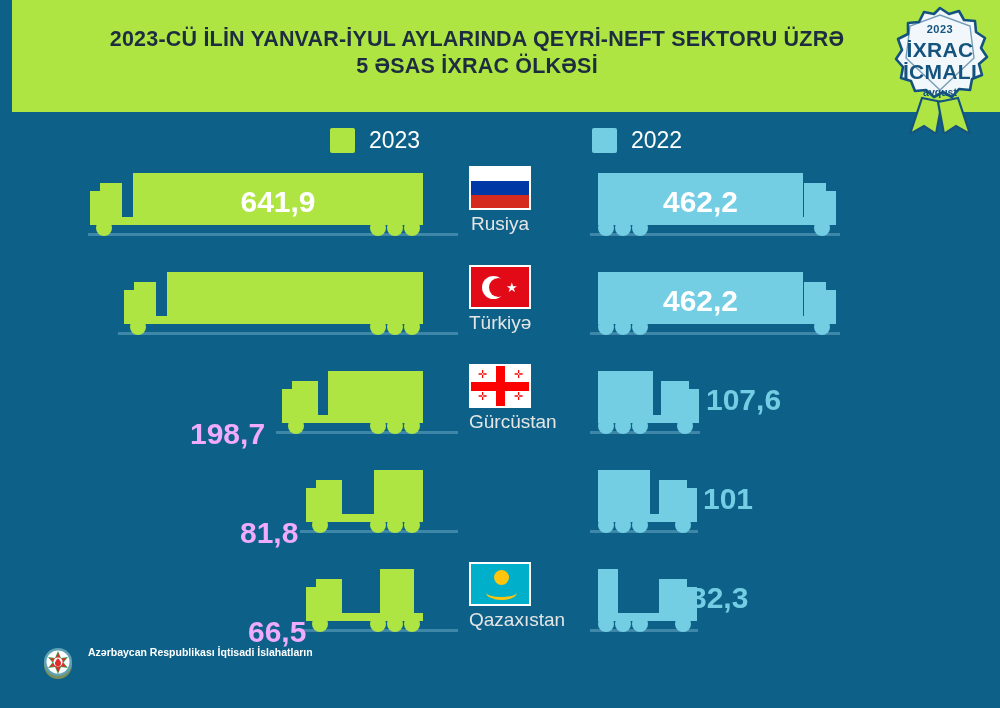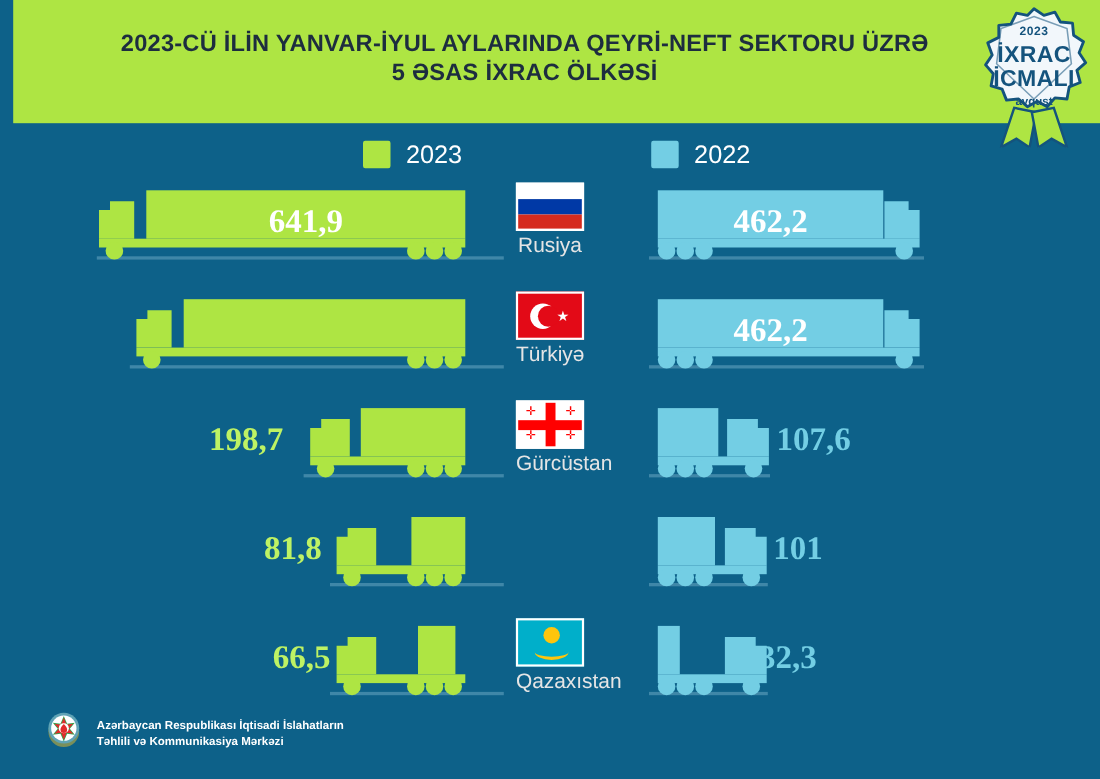--- a/index.html
+++ b/index.html
@@ -39,31 +39,31 @@
   #badge-l2{font-size:21px;font-weight:bold;margin-top:1px;letter-spacing:.3px;}
   #badge-month{font-size:10.5px;font-weight:bold;margin-top:5px;}
   
   #legend{position:absolute;left:0;top:125px;width:1000px;height:34px;}
   .legend-item{position:absolute;display:flex;align-items:center;}
   .legend-sw{width:25px;height:25px;border-radius:2px;}
   .legend-lbl{color:#ffffff;font-size:23px;margin-left:14px;}
   
   .row{position:absolute;left:0;width:1000px;}
   .ground{position:absolute;height:3px;background:#3f87a8;}
-  .val{position:absolute;font-weight:bold;font-size:30px;white-space:nowrap;font-family:Liberation Serif, serif;}
+  .val{position:absolute;font-weight:bold;font-size:30px;white-space:nowrap;}
   .val-in{color:#ffffff;}
-  .val-out-g{color:#bef264;}
+  .val-out-g{color:#f0abfc;margin-top:34px;}
   .val-out-b{color:#73CEE4;}
   .flagbox{position:absolute;text-align:center;}
   .flag{width:62px;height:44px;border:2px solid #ffffff;box-sizing:border-box;
         overflow:hidden;position:relative;margin:0 auto;background:#fff;}
   .cname{color:#e5e5e5;font-size:19px;margin-top:3px;white-space:nowrap;}
   svg.truck{position:absolute;overflow:visible;}
   
-  #footer{position:absolute;left:40px;top:645px;display:flex;align-items:flex-end;}
+  #footer{position:absolute;left:40px;top:645px;display:flex;align-items:flex-start;}
   #foot-emblem{width:36px;height:36px;flex:0 0 36px;position:relative;}
   #foot-txt{margin-left:12px;color:#ffffff;font-size:10.5px;font-weight:bold;line-height:14px;}
 </style>
 </head>
 <body>
 
 <div id="header">
   <div id="header-text">
     <div class="title-line">2023-CÜ İLİN YANVAR-İYUL AYLARINDA QEYRİ-NEFT SEKTORU ÜZRƏ</div>
     <div class="title-line">5 ƏSAS İXRAC ÖLKƏSİ</div>
@@ -279,15 +279,14 @@
       <circle cx="18" cy="17" r="14" fill="#5fa3b5"></circle>
       <circle cx="18" cy="17" r="11.5" fill="#ffffff"></circle>
       <path d="M18 6 L21 13 L28 12 L23.5 17.5 L28 23 L21 22 L18 29 L15 22 L8 23 L12.5 17.5 L8 12 L15 13 Z" fill="#2fa84f"></path>
       <path d="M18 7.5 L20.5 13.8 L26.5 13 L22.5 17.5 L26.5 22 L20.5 21.2 L18 27.5 L15.5 21.2 L9.5 22 L13.5 17.5 L9.5 13 L15.5 13.8 Z" fill="#e02c2c"></path>
       <circle cx="18" cy="17" r="4.6" fill="#ffffff"></circle>
       <path d="M18 13.2 C20.4 15.4 21 17 21 18.3 A3 3 0 0 1 15 18.3 C15 17 15.6 15.4 18 13.2 Z" fill="#e02c2c"></path>
     </svg>
   </div>
   <div id="foot-txt">
     <div>Azərbaycan Respublikası İqtisadi İslahatların</div>
-    <div>Təhlili və Kommunikasiya Mərkəzi</div>
   </div>
 </div>
 
 </body></html>

